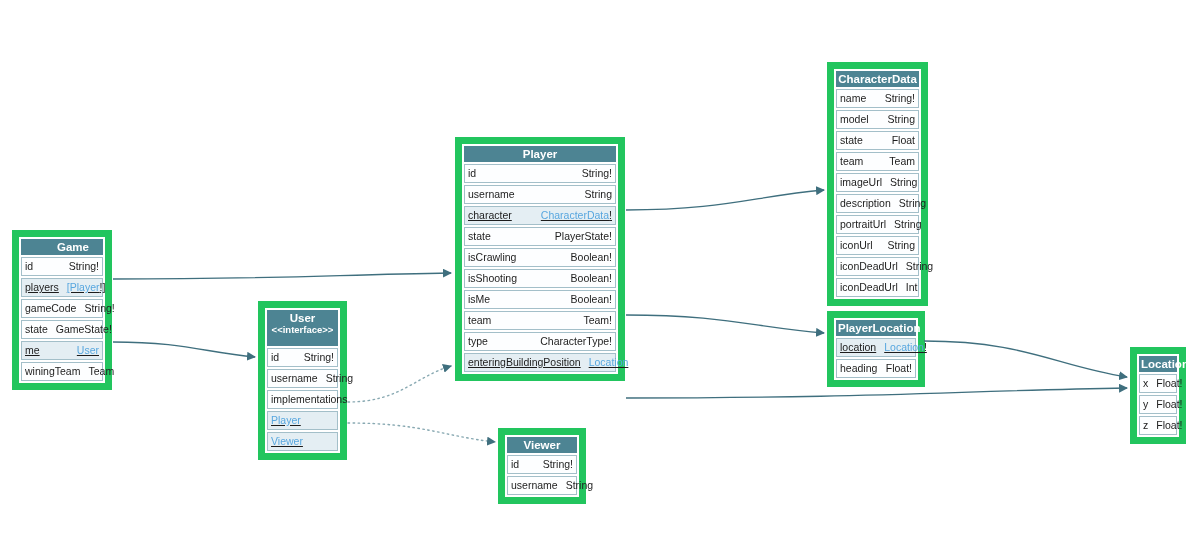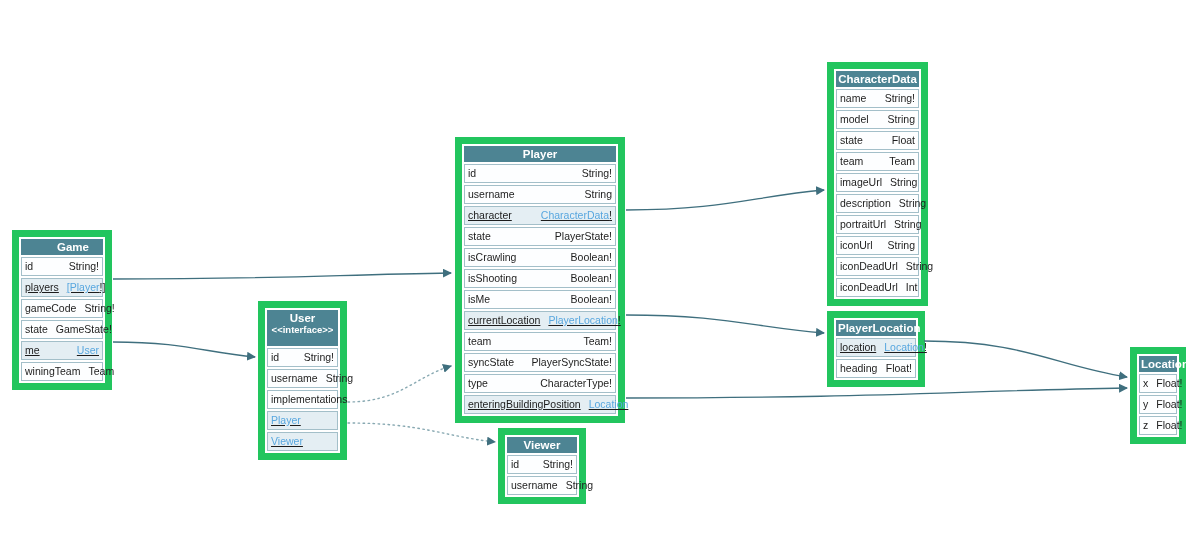--- a/index.html
+++ b/index.html
@@ -156,31 +156,23 @@
         <span class="ftype"><span class="plain">Boolean!</span></span>
       </div>
       <div class="row">
         <span class="fname">isShooting</span>
         <span class="ftype"><span class="plain">Boolean!</span></span>
       </div>
       <div class="row">
         <span class="fname">isMe</span>
         <span class="ftype"><span class="plain">Boolean!</span></span>
       </div>
-      <div class="row hl">
-        <span class="fname">currentLocation</span>
-        <span class="ftype"><span class="link">PlayerLocation</span><span class="plain">!</span></span>
-      </div>
       <div class="row">
         <span class="fname">team</span>
         <span class="ftype"><span class="plain">Team!</span></span>
-      </div>
-      <div class="row">
-        <span class="fname">syncState</span>
-        <span class="ftype"><span class="plain">PlayerSyncState!</span></span>
       </div>
       <div class="row">
         <span class="fname">type</span>
         <span class="ftype"><span class="plain">CharacterType!</span></span>
       </div>
       <div class="row hl">
         <span class="fname">enteringBuildingPosition</span>
         <span class="ftype"><span class="link">Location</span></span>
       </div>
     </div>

